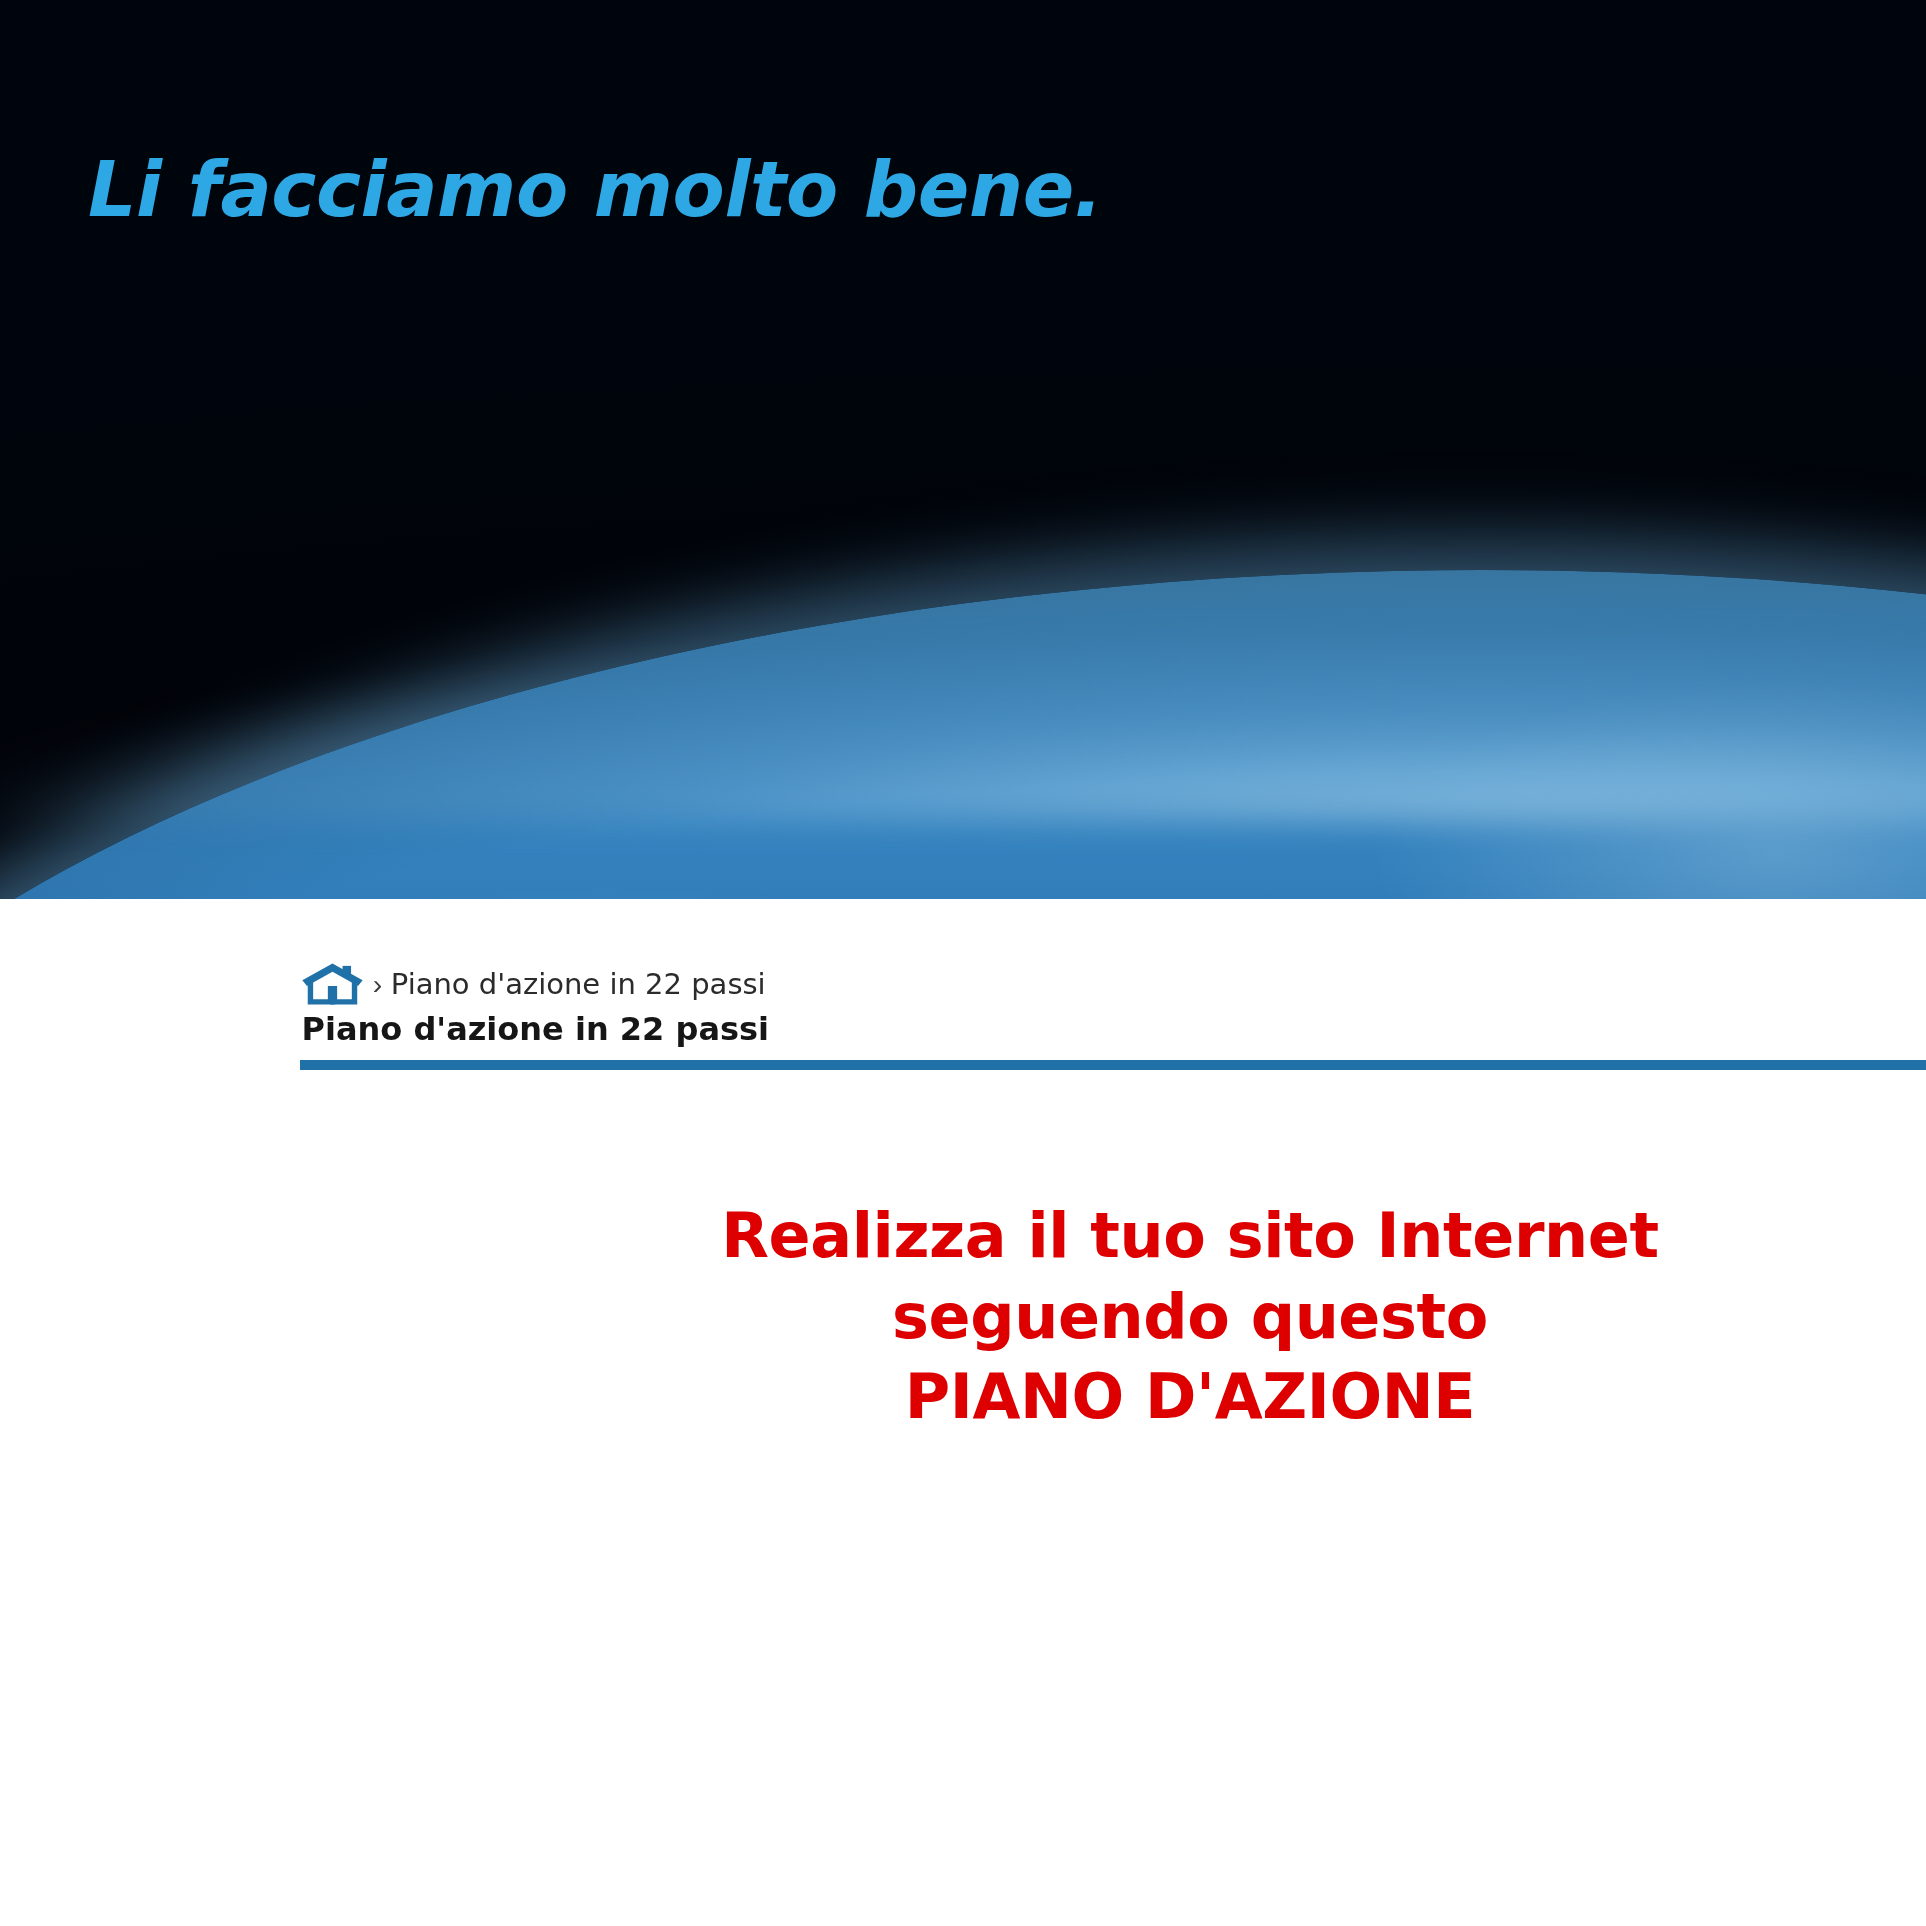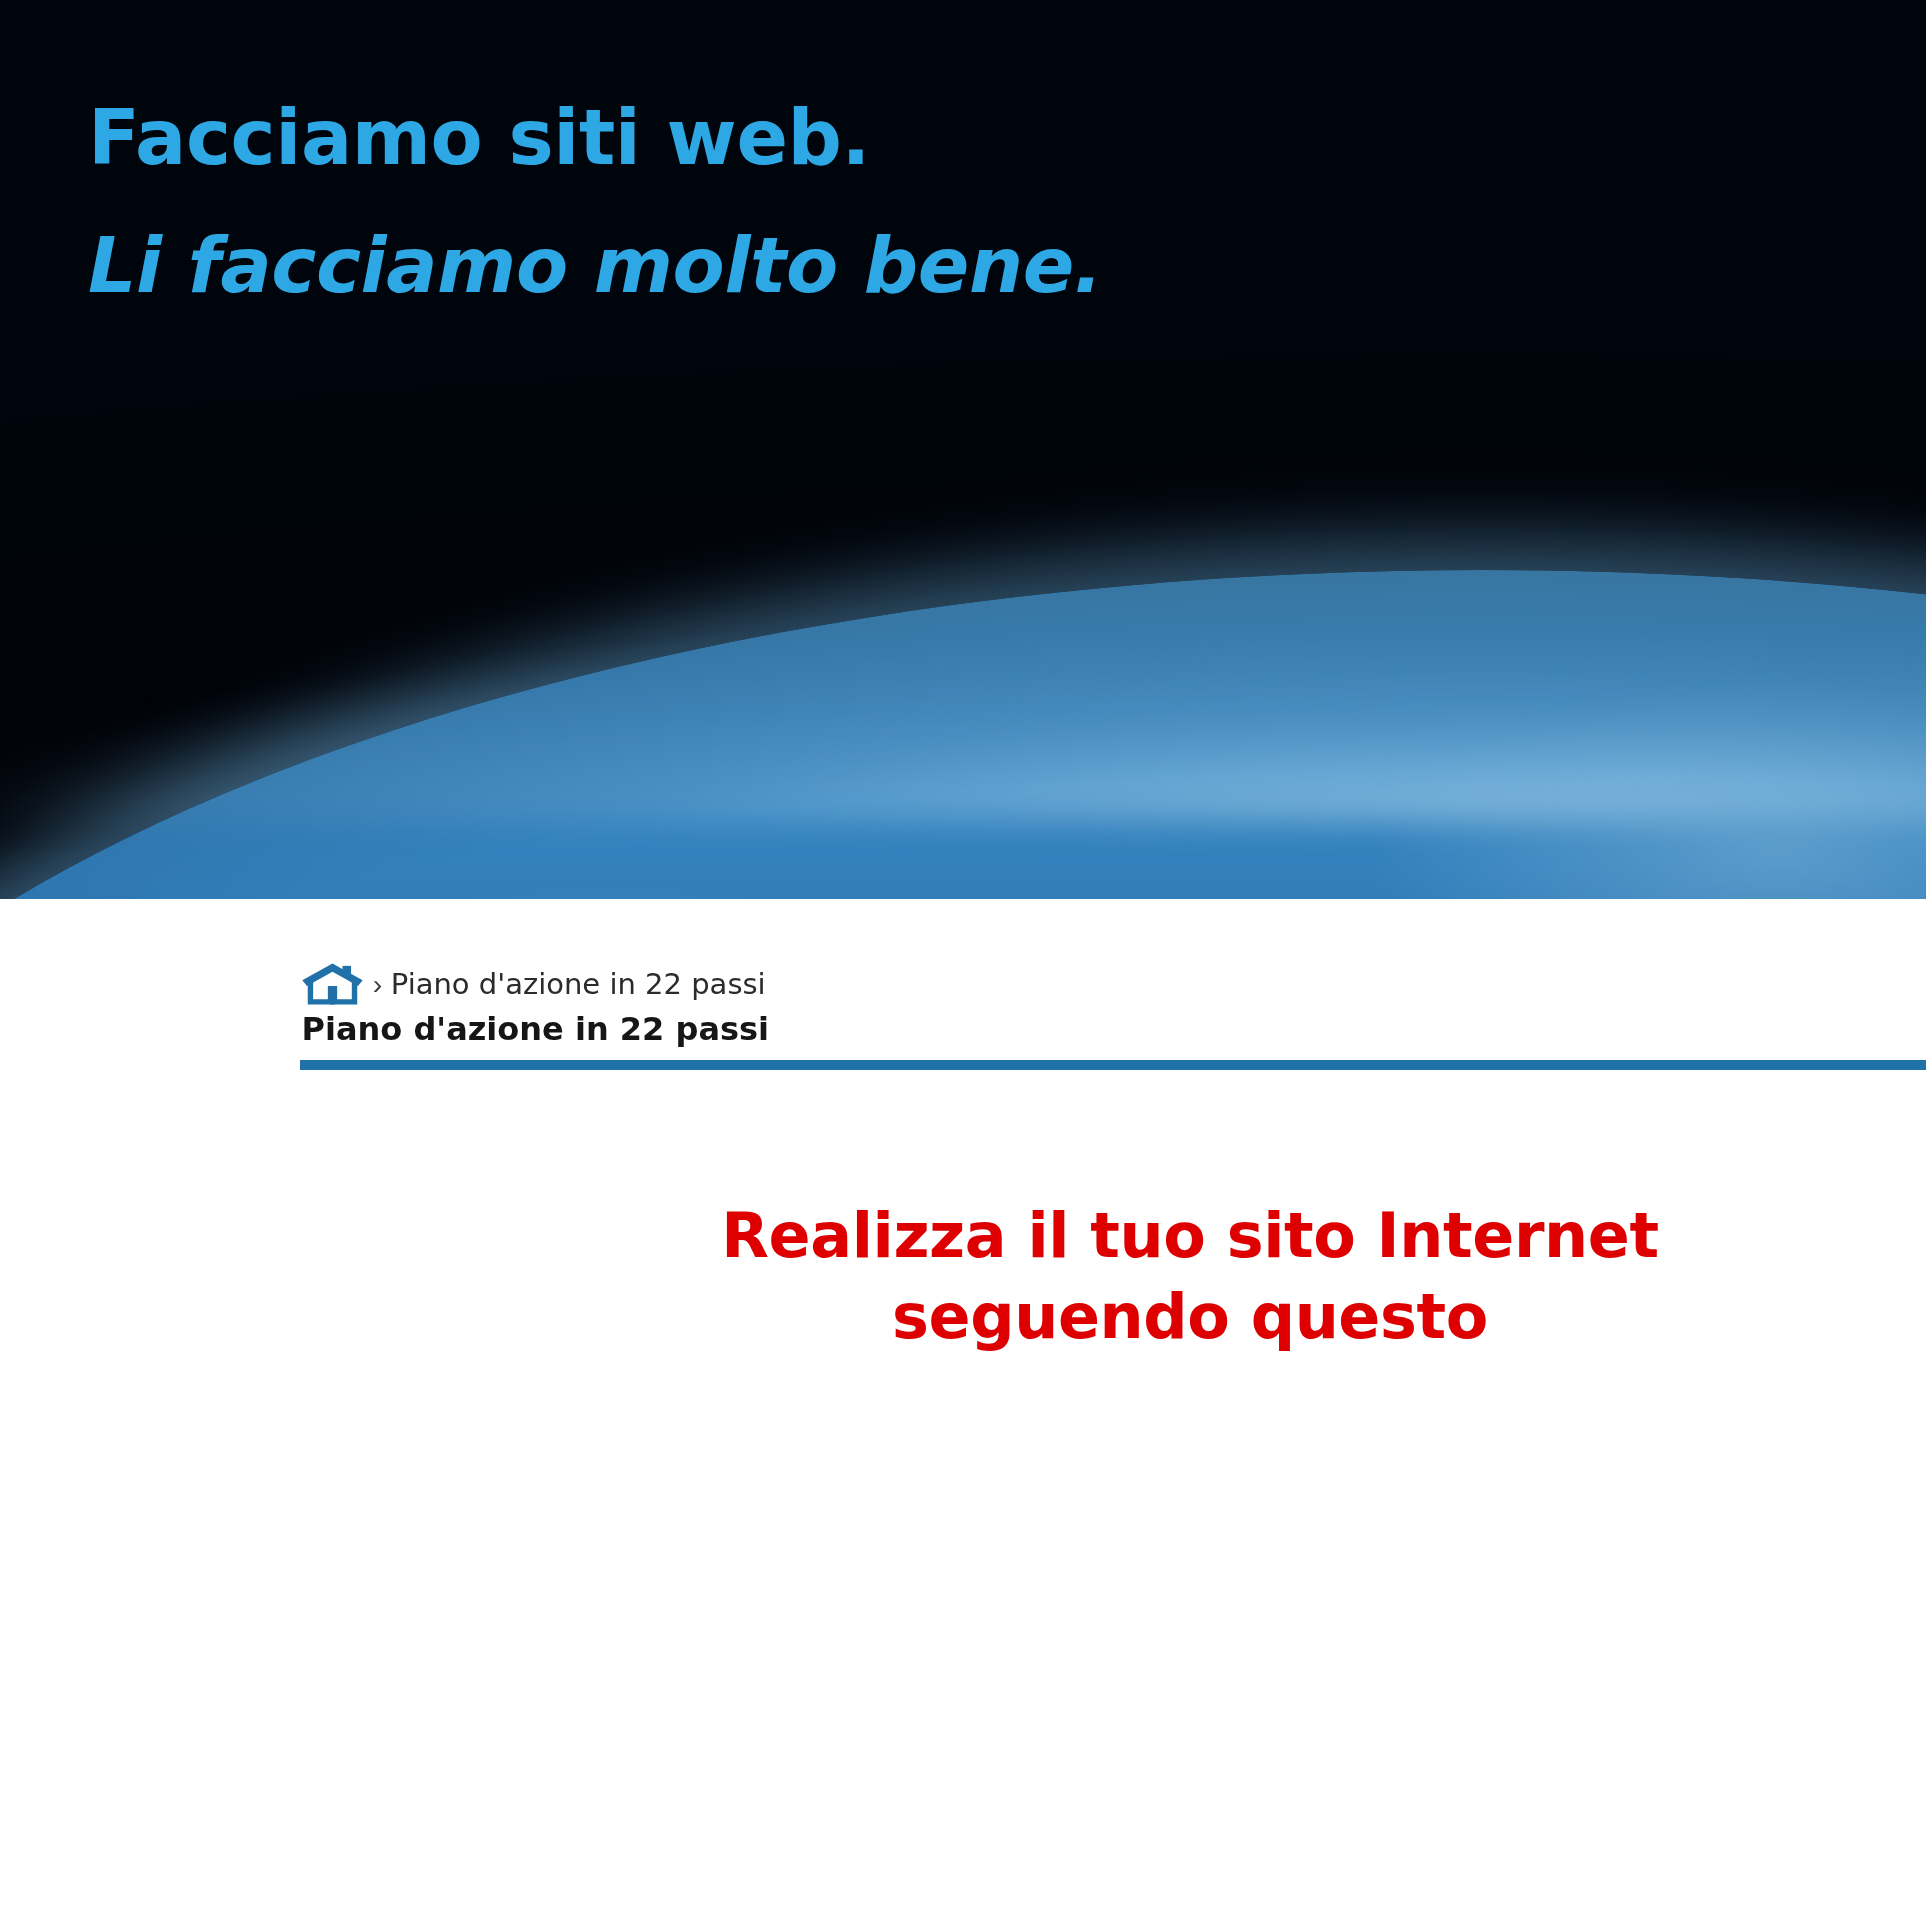--- a/index.html
+++ b/index.html
@@ -165,21 +165,20 @@
 <body>
 
 <div class="page">
 
   <section class="hero">
     <div class="hero-earth"></div>
     <div class="hero-glow"></div>
     <div class="hero-vignette"></div>
 
     <div class="hero-copy">
-      <div class="hero-line">Facciamo siti web.</div>
       <div class="hero-line hero-line-2">Li facciamo molto bene.</div>
     </div>
   </section>
 
   <section class="content">
 
     <div class="page-header">
       <div class="crumb-row">
         <span class="home-icon">
           <svg viewBox="0 0 168 114" xmlns="http://www.w3.org/2000/svg" aria-hidden="true">
@@ -192,18 +191,18 @@
         <span class="crumb-sep">›</span>
         <span class="crumb-text">Piano d'azione in 22 passi</span>
       </div>
       <h1 class="page-title">Piano d'azione in 22 passi</h1>
       <div class="header-rule"></div>
     </div>
 
     <h2 class="main-title">
       <span>Realizza il tuo sito Internet</span><br>
       <span>seguendo questo</span><br>
-      <br>
+      <span>PIANO D'AZIONE</span><br>
     </h2>
 
   </section>
 </div>
 
 
 </body></html>

